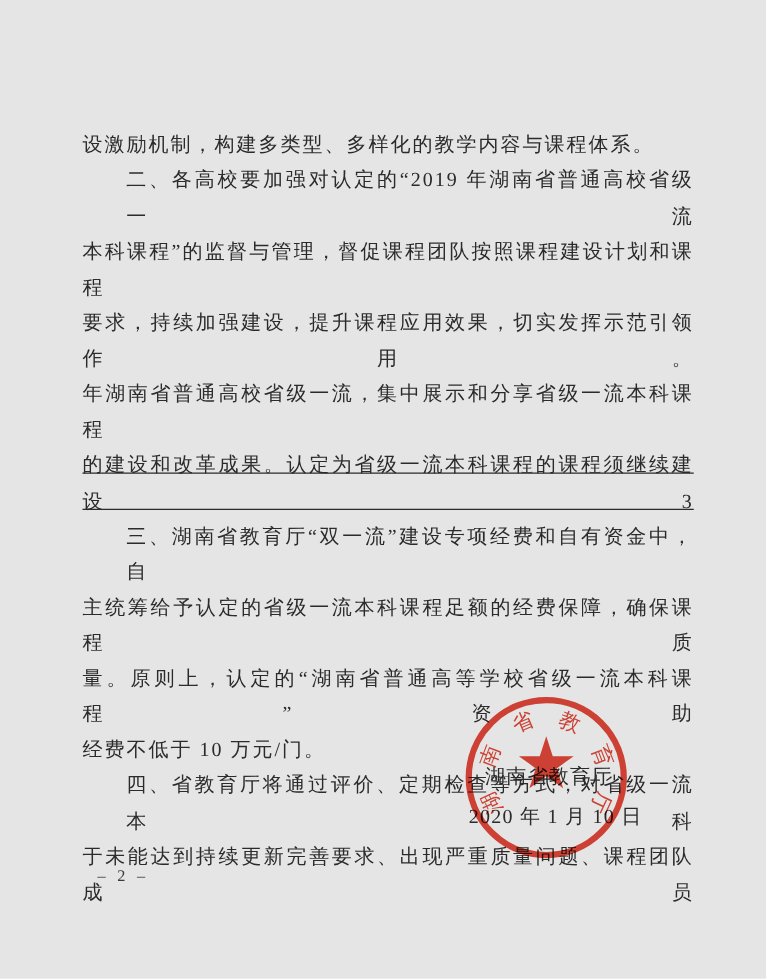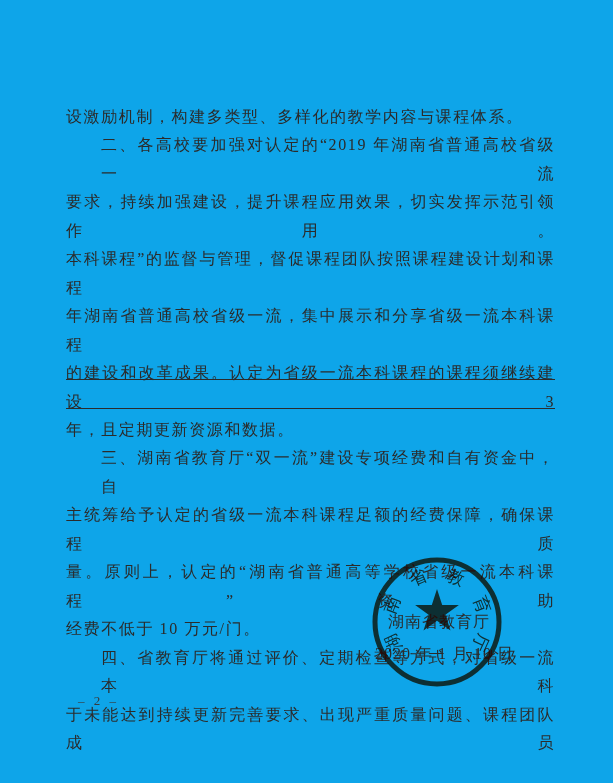--- a/index.html
+++ b/index.html
@@ -1,19 +1,19 @@
 <!DOCTYPE html>
 <html><head>
 <meta charset="utf-8">
 <style>
   html,body{margin:0;padding:0;}
   .page{
     position:relative;
     width:613px;height:783px;
-    background:#0ea5e9;
+    background:#e5e5e5;
     overflow:hidden;
     font-family:"Liberation Serif","DejaVu Serif",serif;
     color:#2b2b2b;
   }
   .body-text{
     position:absolute;
     left:66px;top:103px;width:489px;
     font-size:16px;
     letter-spacing:1.6px;
     line-height:28.45px;
@@ -56,25 +56,24 @@
   }
 </style>
 </head>
 <body>
 
 <div class="page">
 
   <div class="body-text">
       <div class="tl" style="margin-left: 0px;">设激励机制，构建多类型、多样化的教学内容与课程体系。</div>
       <div class="tl j" style="margin-left: 35px;">二、各高校要加强对认定的“2019 年湖南省普通高校省级一流</div>
+      <div class="tl j" style="margin-left: 0px;">本科课程”的监督与管理，督促课程团队按照课程建设计划和课程</div>
       <div class="tl j" style="margin-left: 0px;">要求，持续加强建设，提升课程应用效果，切实发挥示范引领作用。</div>
-      <div class="tl j" style="margin-left: 0px;">本科课程”的监督与管理，督促课程团队按照课程建设计划和课程</div>
       <div class="tl j" style="margin-left: 0px;">年湖南省普通高校省级一流，集中展示和分享省级一流本科课程</div>
       <div class="tl j" style="margin-left: 0px; text-decoration: underline;">的建设和改革成果。认定为省级一流本科课程的课程须继续建设 3</div>
-      <div class="tl" style="margin-left: 0px;">年，且定期更新资源和数据。</div>
       <div class="tl j" style="margin-left: 35px;">三、湖南省教育厅“双一流”建设专项经费和自有资金中，自</div>
       <div class="tl j" style="margin-left: 0px;">主统筹给予认定的省级一流本科课程足额的经费保障，确保课程质</div>
       <div class="tl j" style="margin-left: 0px;">量。原则上，认定的“湖南省普通高等学校省级一流本科课程”资助</div>
       <div class="tl" style="margin-left: 0px;">经费不低于 10 万元/门。</div>
       <div class="tl j" style="margin-left: 35px;">四、省教育厅将通过评价、定期检查等方式，对省级一流本科</div>
       <div class="tl j" style="margin-left: 0px;">于未能达到持续更新完善要求、出现严重质量问题、课程团队成员</div>
     </div>
 
   <div class="sig issuer">湖南省教育厅</div>
   <div class="sig date">2020 年 1 月 10 日</div>

